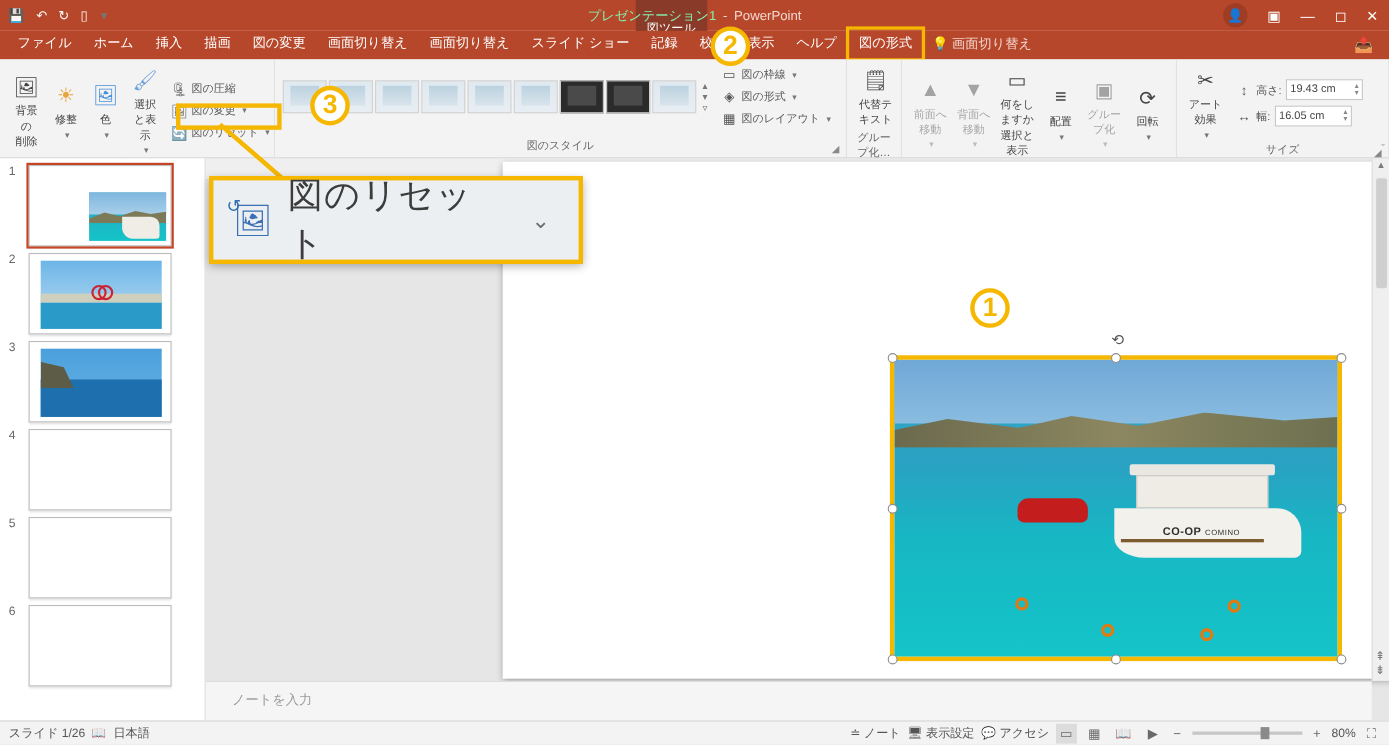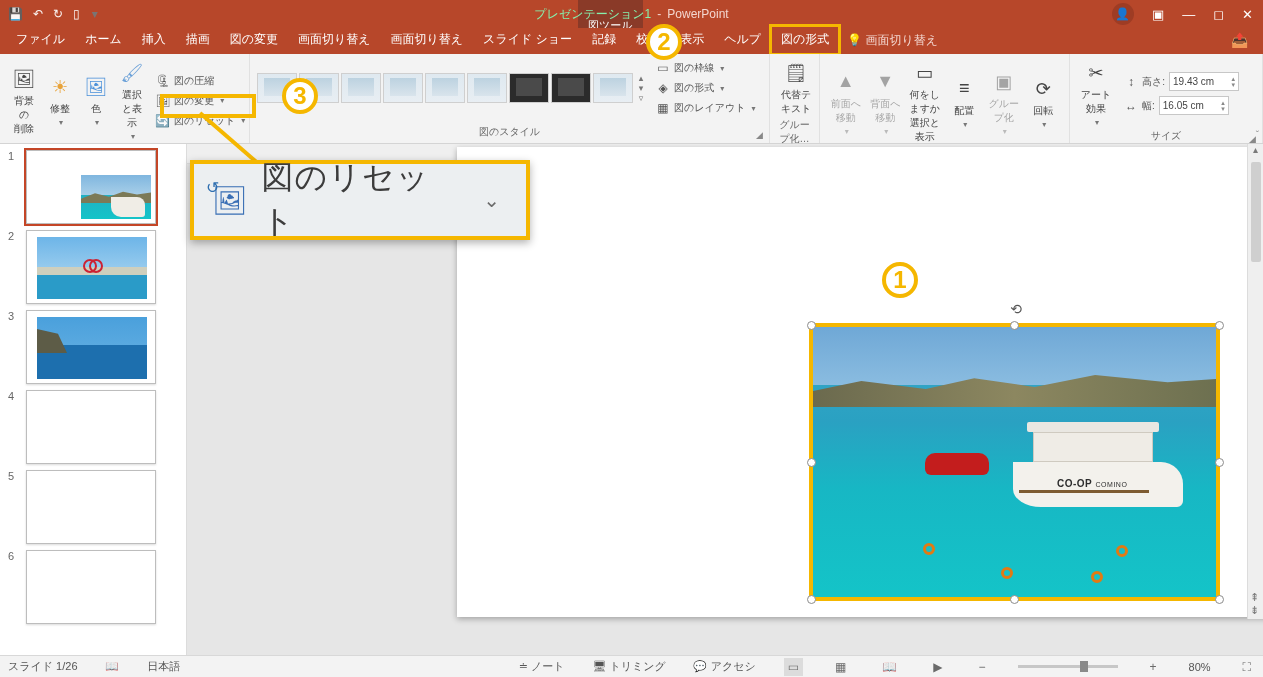--- a/index.html
+++ b/index.html
@@ -69,21 +69,21 @@
 .sel-frame { position:absolute; border:4px solid #f5b700; pointer-events:none; }
 .handle { position:absolute; width:9px; height:9px; background:#fff; border:1px solid #8c8c8c; border-radius:50%; }
 .rot { position:absolute; width:14px; height:14px; color:#555; font-size:14px; text-align:center; }
 .notes { position:absolute; left:0; right:16px; bottom:0; height:36px; background:#f5f5f5; border-top:1px solid #dcdcdc; color:#9a9a9a; font-size:12px; padding:8px 24px; }
 .vscroll { position:absolute; right:0; top:0; bottom:36px; width:16px; background:#efefef; border-left:1px solid #dcdcdc; }
 .vscroll .btn { height:16px; text-align:center; font-size:10px; color:#7a7a7a; }
 .vscroll .thumb-bar { position:absolute; top:18px; left:3px; width:10px; height:100px; background:#cfcfcf; border-radius:2px; }
 .fit-btns { position:absolute; bottom:2px; left:2px; font-size:11px; color:#7a7a7a; line-height:13px; }
 
 
-.status { position:absolute; left:0; right:0; bottom:0; height:22px; background:#f3f3f3; border-top:1px solid #d8d8d8; display:flex; align-items:center; font-size:11px; color:#555; padding:0 8px; gap:28px; }
+.status { position:absolute; left:0; right:0; bottom:0; height:22px; background:#f3f3f3; border-top:1px solid #d8d8d8; display:flex; align-items:center; font-size:11px; color:#555; padding:0 8px; gap:6px; }
 .status .spacer { flex:1; }
 .status .vbtn { padding:2px 4px; font-size:12px; color:#6a6a6a; }
 .status .vbtn.active { background:#dcdcdc; }
 .zoom-slider { width:100px; height:3px; background:#c7c7c7; position:relative; }
 .zoom-slider .kn { position:absolute; left:62%; top:-4px; width:8px; height:11px; background:#8a8a8a; }
 
 
 .callout-num { position:absolute; width:36px; height:36px; border:4px solid #f5b700; border-radius:50%; color:#f5b700; font:700 24px/28px sans-serif; text-align:center; background:#fff; }
 .callout-big { position:absolute; background:#eceff1; border:4px solid #f5b700; box-shadow:0 3px 8px rgba(0,0,0,.3); display:flex; align-items:center; gap:14px; padding:12px 26px 12px 18px; }
 .callout-big .icn { font-size:28px; color:#3a6fb5; position:relative; }
@@ -399,30 +399,31 @@
 
     <div class="vscroll">
       <div class="btn">▴</div>
       <div class="thumb-bar"></div>
       <div class="fit-btns">
           <div>⇞</div>
           <div>⇟</div>
         </div>
     </div>
 
+    <div class="notes">ノートを入力</div>
   </div>
 </div>
 
 <div class="status">
   <span>スライド 1/26</span>
   <span>📖</span>
   <span>日本語</span>
   <div class="spacer"></div>
   <span>≐ <span>ノート</span></span>
-  <span>🖥 <span>トリミング</span></span>
+  <span>🖥 <span>表示設定</span></span>
   <span>💬 <span>アクセシ</span></span>
   <span class="vbtn active">▭</span>
   <span class="vbtn">▦</span>
   <span class="vbtn">📖</span>
   <span class="vbtn">▶</span>
   <span class="vbtn">−</span>
   <div class="zoom-slider">
       <div class="kn"></div>
     </div>
   <span class="vbtn">+</span>

